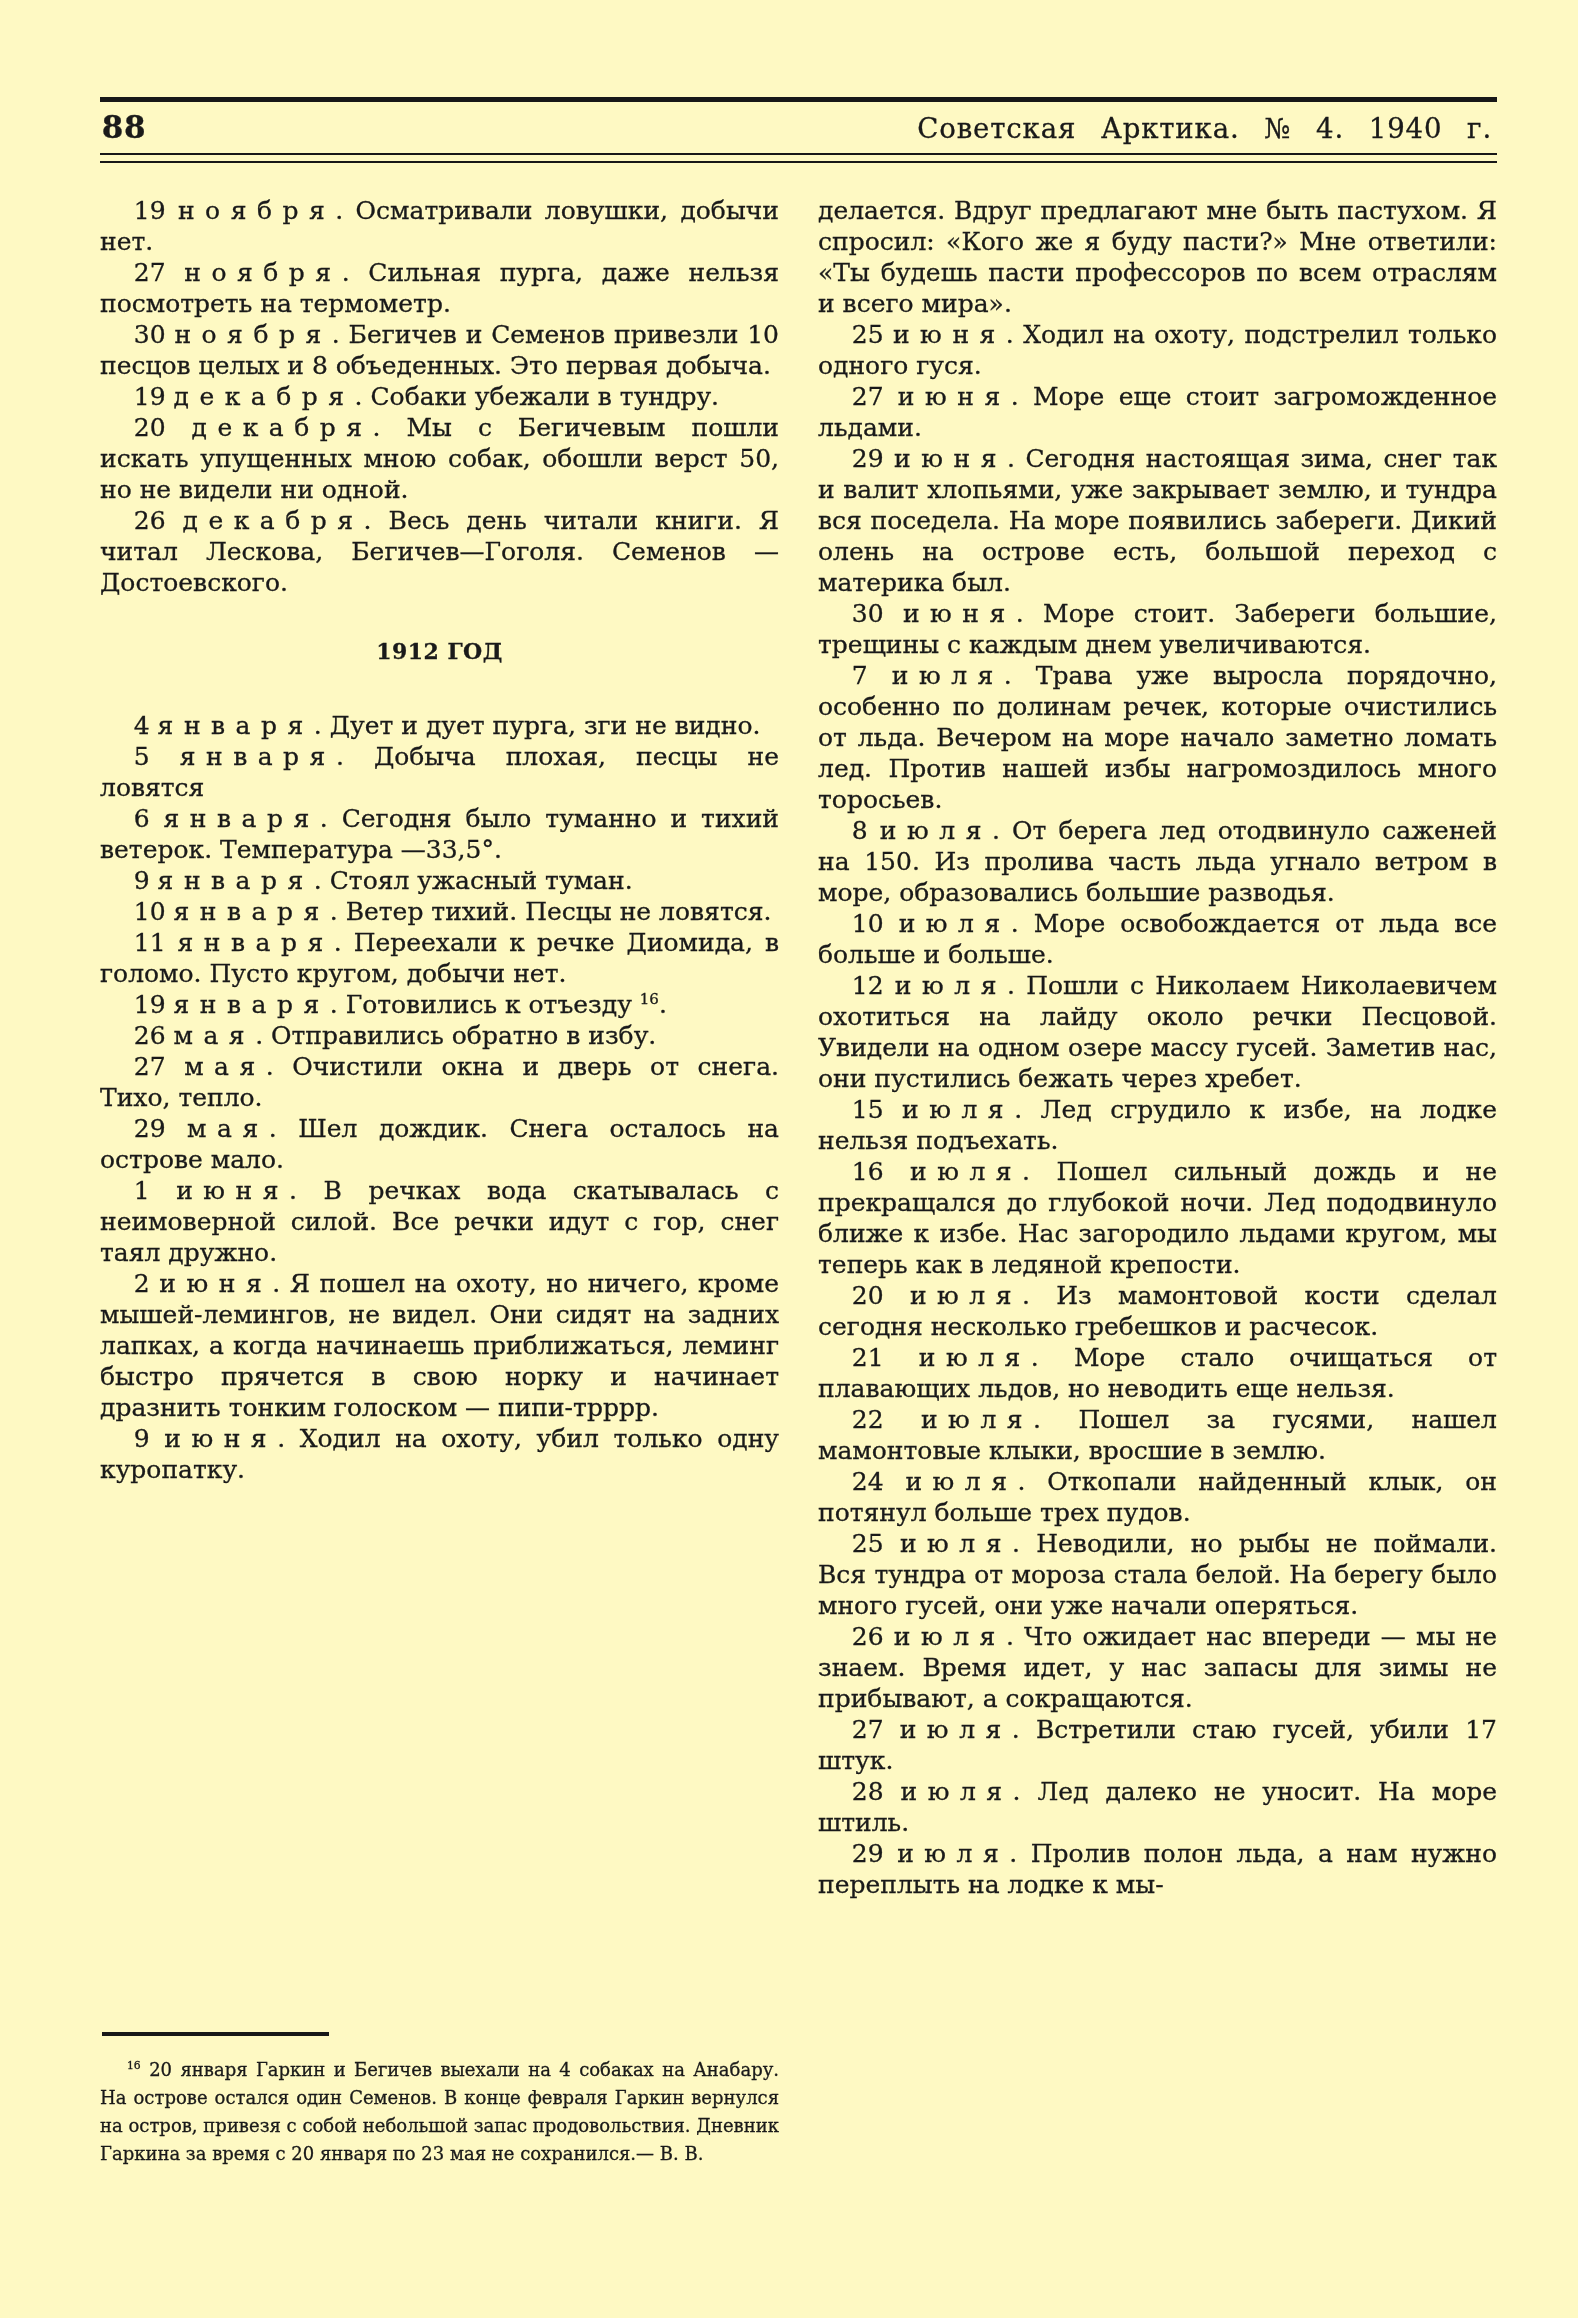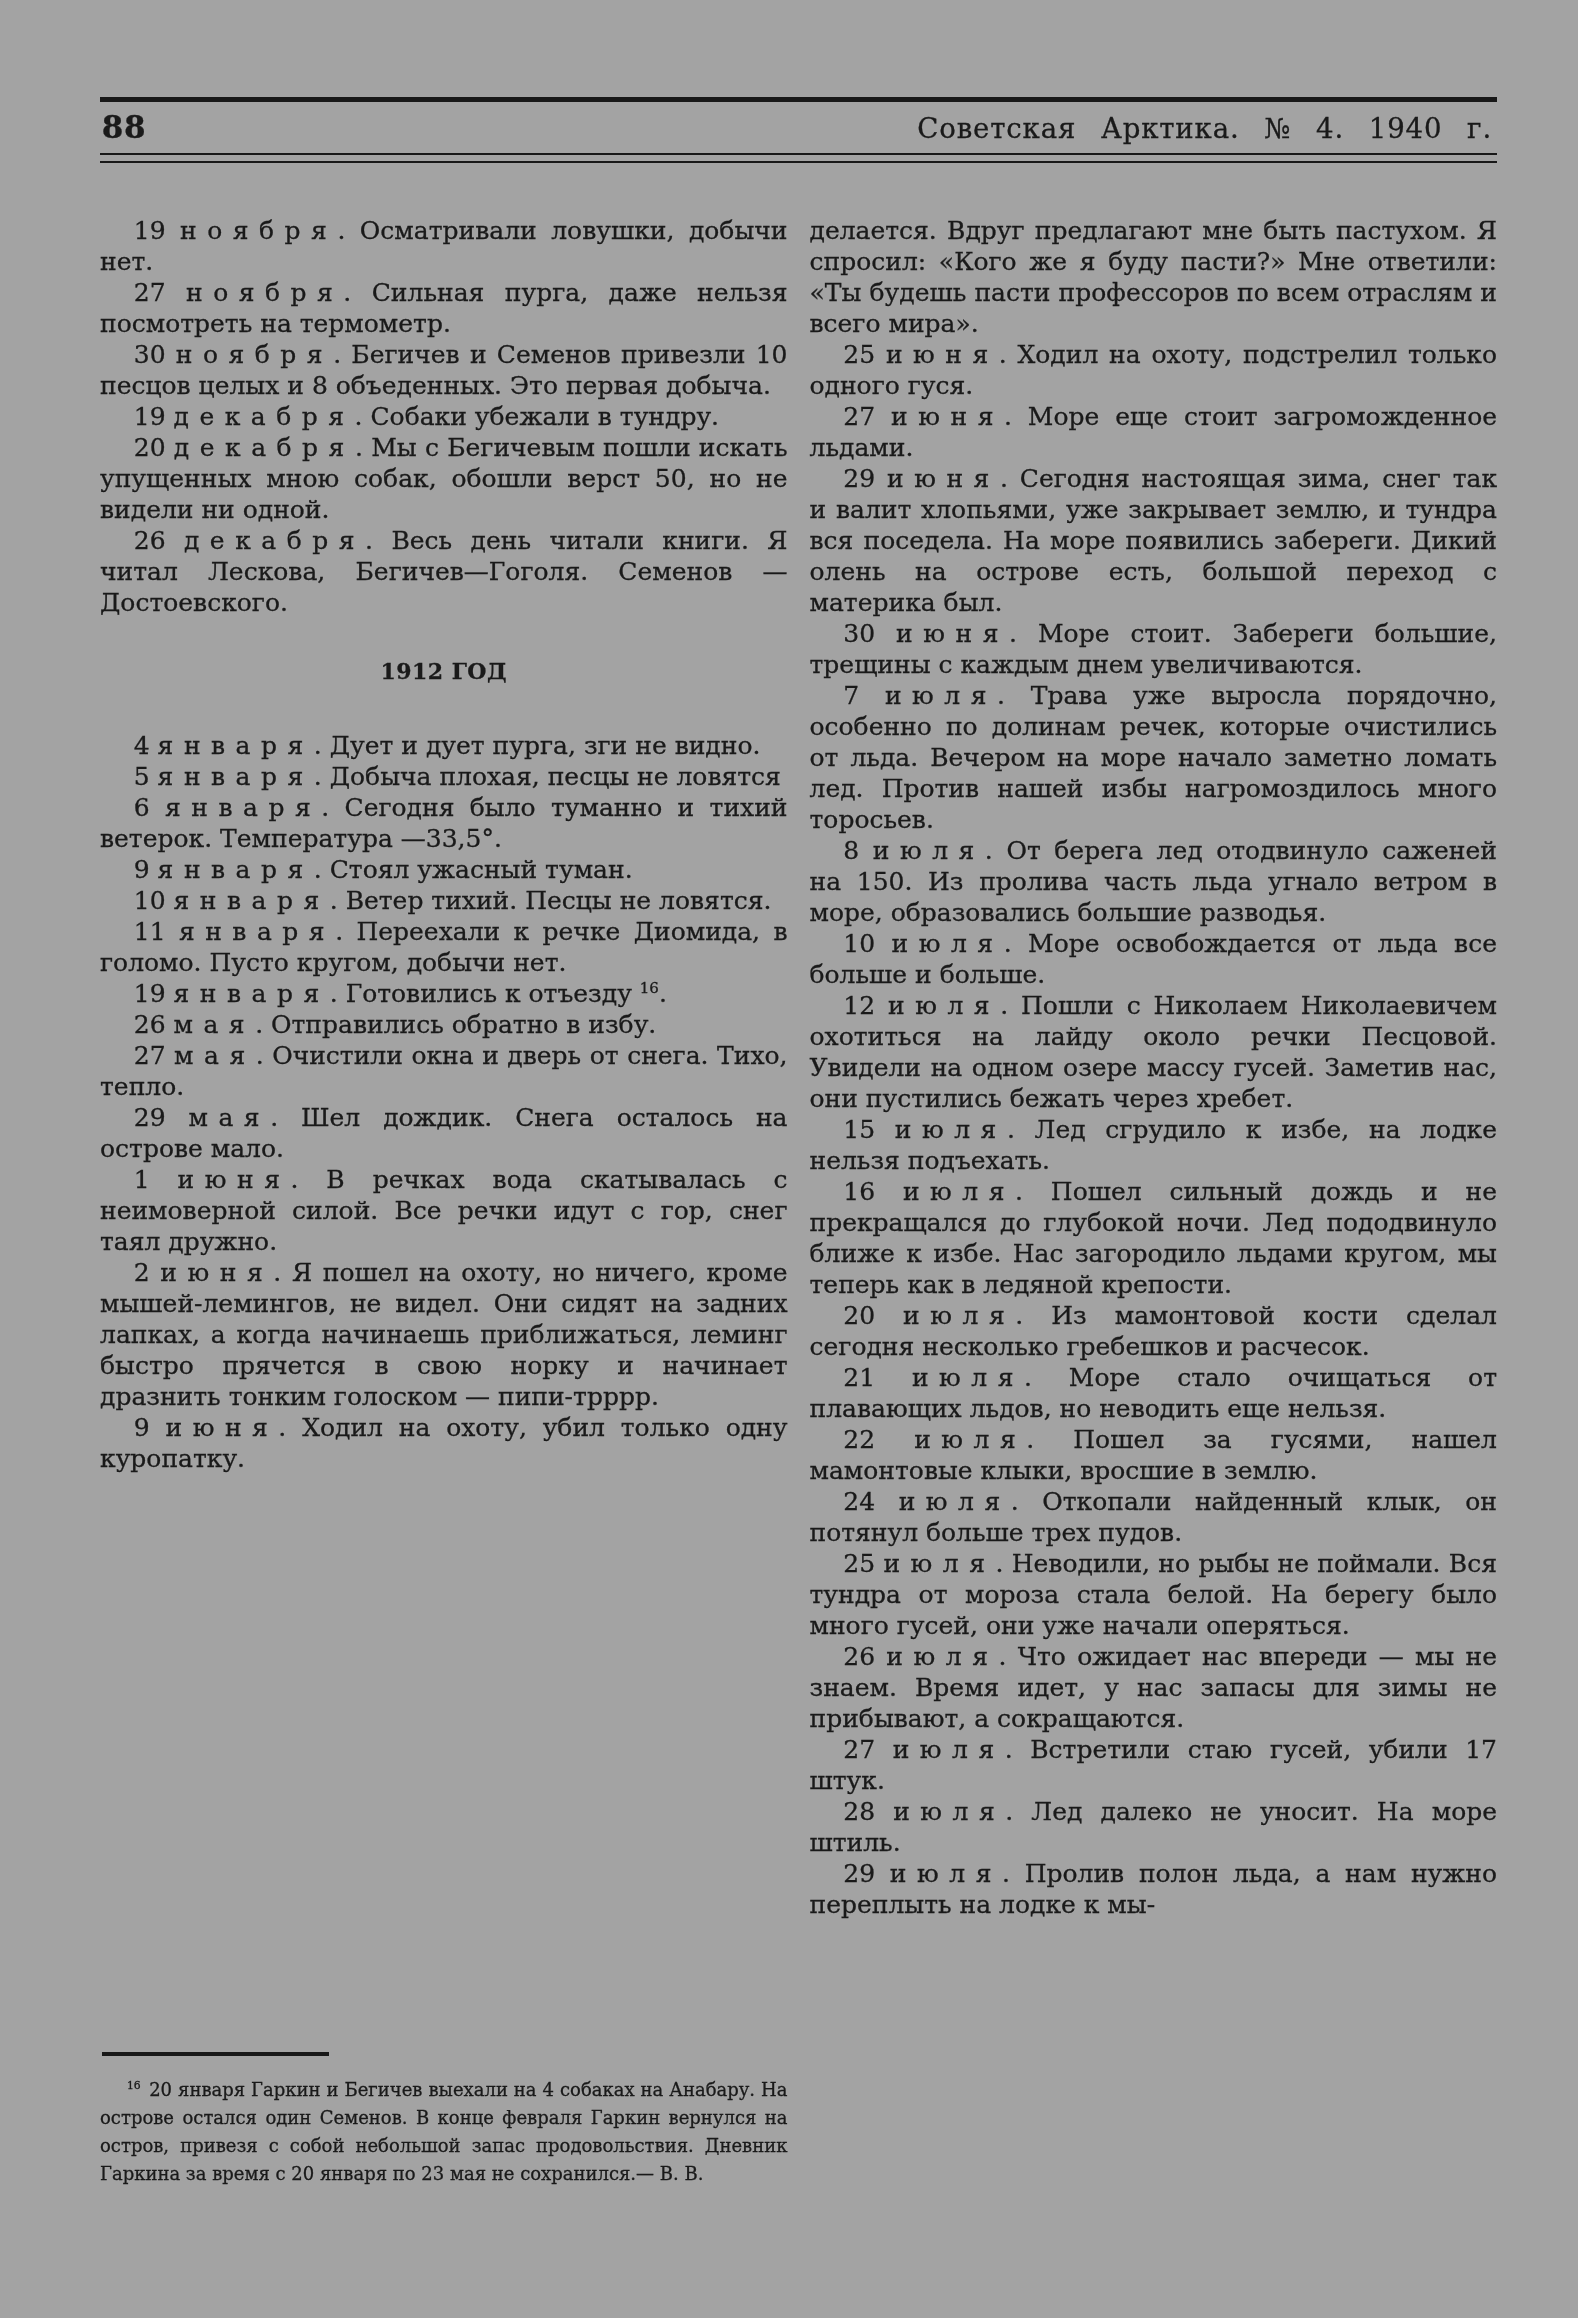--- a/index.html
+++ b/index.html
@@ -7,40 +7,40 @@
     width:1579px; height:2319px;
     background:#f6f4ee;
     font-family:"DejaVu Serif","Liberation Serif",serif;
     color:#1a1a1a;
   }
   .page {
     position:relative;
     width:1579px; height:2319px;
     box-sizing:border-box;
     padding:97px 82px 0 100px;
-    background:#a3a3a3;
+    background:#fef9c3;
     -webkit-text-stroke:0.3px currentColor;
   }
   
   .rule-top { height:5px; background:#181818; }
   .header-row {
     display:flex; justify-content:space-between; align-items:baseline;
     padding:6.7px 5px 8.4px 1.7px;
   }
   .page-num { font-weight:bold; font-size:31px; letter-spacing:0.02em; }
   .journal  { font-weight:normal; font-size:27.6px; letter-spacing:0.03em; word-spacing:0.55em; }
   .rule-double {
     height:5.8px;
     border-top:2.5px solid #181818;
     border-bottom:2.5px solid #181818;
   }
   
   .columns {
-    display:flex; gap:22px;
-    margin-top:52px;
+    display:flex; gap:39px;
+    margin-top:32px;
     height:1973px;
   }
   .col {
     flex:1;
     font-size:25px; line-height:31px;
     text-align:justify;
   }
   .col-left { display:flex; flex-direction:column; }
   .entry { margin:0; text-indent:1.35em; }
   .no-indent { text-indent:0; }

